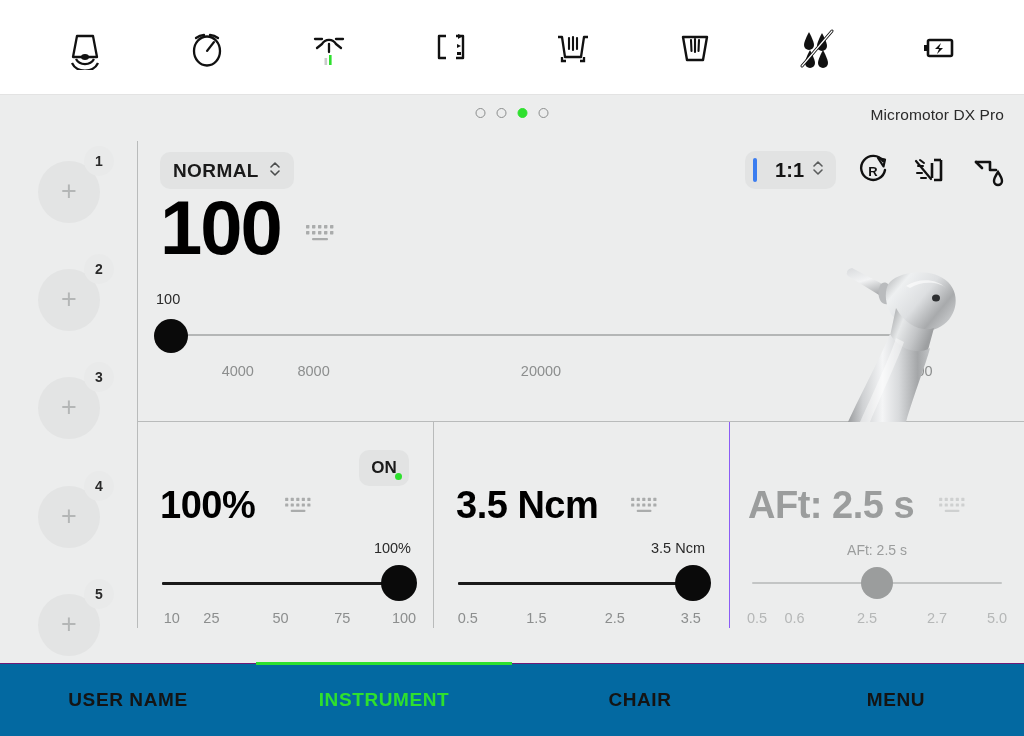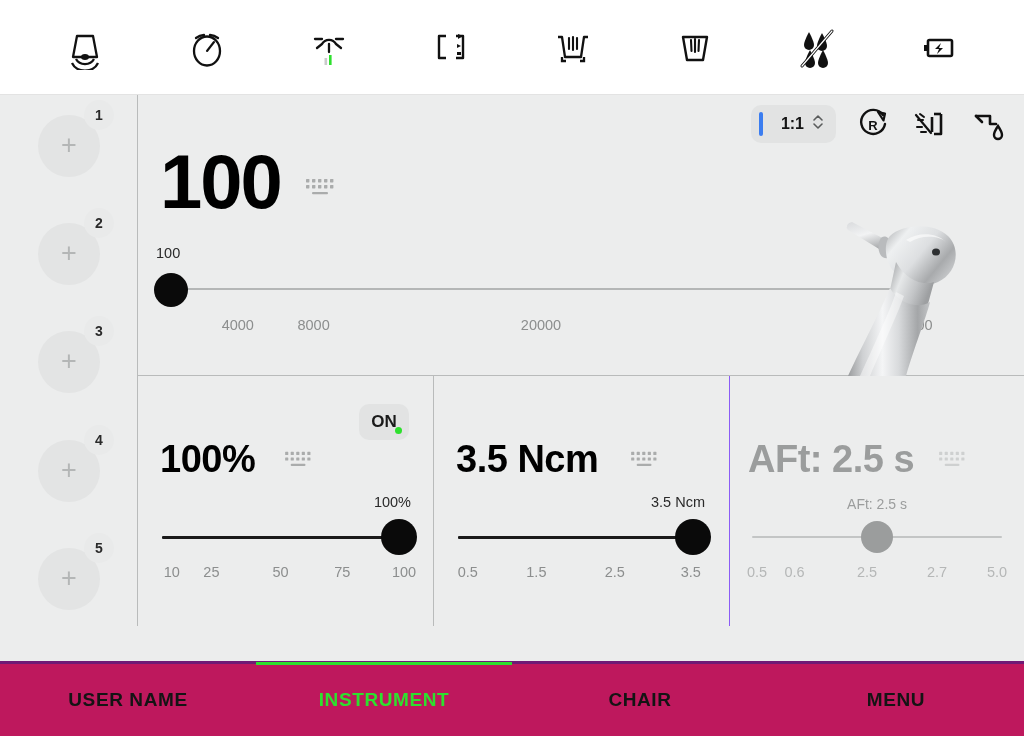--- a/index.html
+++ b/index.html
@@ -162,21 +162,21 @@
     padding: 0 12px 0 0;
     gap: 8px;
     cursor: pointer;
   }
   .ratiobtn .accent {
     width: 4px; height: 24px;
     background: #3b7df0;
     border-radius: 2px;
     margin: 0 10px 0 8px;
   }
-  .ratiobtn .rlbl { font-size: 16px; font-weight: bold; color: #141414; }
+  .ratiobtn .rlbl { font-size: 20px; font-weight: bold; color: #141414; }
   .toolicon { cursor: pointer; display: flex; align-items: center; }
 
   
   .slider-wrap { position: absolute; }
   .slider-val {
     position: absolute;
     font-size: 14.5px; color: #2a2a2a;
   }
   .track {
     position: absolute;
@@ -245,23 +245,23 @@
   .on-btn .greendot {
     position: absolute; right: 7px; bottom: 6px;
     width: 7px; height: 7px; border-radius: 50%;
     background: #2ee02e;
   }
 
   
   .navbar {
     height: 72px;
     flex: none;
-    background: #be185d;
+    background: #0369a1;
     display: flex;
-    border-top: 3px solid #701a75;
+    border-top: 1px solid #701a75;
     position: relative;
     margin-top: 35px;
   }
   .navitem {
     flex: 1;
     display: flex; align-items: center; justify-content: center;
     font-size: 19px; font-weight: bold;
     color: #141414;
     letter-spacing: .6px;
     cursor: pointer;
@@ -366,20 +366,29 @@
     <div class="topicon">
       <svg width="46" height="46" viewBox="0 0 46 46">
         <rect x="12" y="16" width="24" height="16" rx="1.5" fill="none" stroke="#111" stroke-width="2.6"></rect>
         <rect x="8" y="21" width="4" height="6" fill="#111"></rect>
         <path d="M25 19 L19 25 L23 25 L21 30 L27 24 L23 24 Z" fill="#111"></path>
       </svg>
     </div>
 
   </div>
 
+  <div class="headerstrip">
+    <div class="dots">
+      <span class="dot"></span>
+      <span class="dot"></span>
+      <span class="dot active"></span>
+      <span class="dot"></span>
+    </div>
+    <div class="devname">Micromotor DX Pro</div>
+  </div>
 
   <div class="body">
 
     <div class="sidebar">
 
       <div class="preset" style="top:20px">
         <span class="plus">+</span>
         <span class="badge">1</span>
       </div>
       <div class="preset" style="top:128px">
@@ -398,20 +407,29 @@
         <span class="plus">+</span>
         <span class="badge">5</span>
       </div>
 
     </div>
 
     <div class="main">
 
       <div class="speedsec">
 
+        <div class="modebtn">
+          <span class="lbl">NORMAL</span>
+          <span>
+            <svg width="12" height="18" viewBox="0 0 12 18">
+              <path d="M2 7 L6 3 L10 7" fill="none" stroke="#4a4c4c" stroke-width="1.6" stroke-linecap="round" stroke-linejoin="round"></path>
+              <path d="M2 11 L6 15 L10 11" fill="none" stroke="#4a4c4c" stroke-width="1.6" stroke-linecap="round" stroke-linejoin="round"></path>
+            </svg>
+          </span>
+        </div>
 
         <div class="bigval">100</div>
 
         <div class="kbd-big">
           <svg width="32" height="26" viewBox="0 0 32 26">
             <g fill="#aaacac">
               <rect x="1" y="2" width="3.4" height="3.4" rx="0.6"></rect>
                 <rect x="7" y="2" width="3.4" height="3.4" rx="0.6"></rect>
               <rect x="13" y="2" width="3.4" height="3.4" rx="0.6"></rect>
                 <rect x="19" y="2" width="3.4" height="3.4" rx="0.6"></rect>

